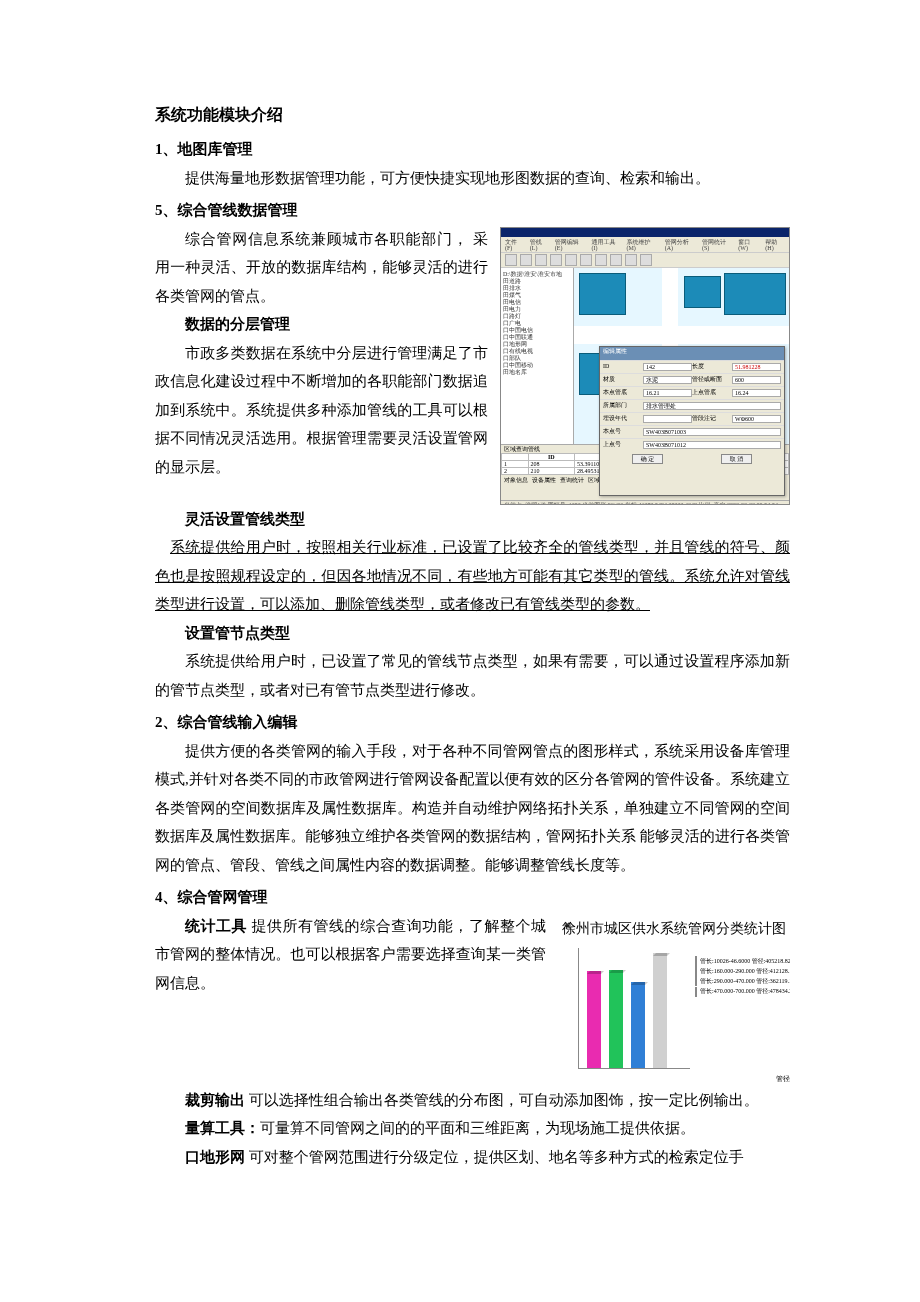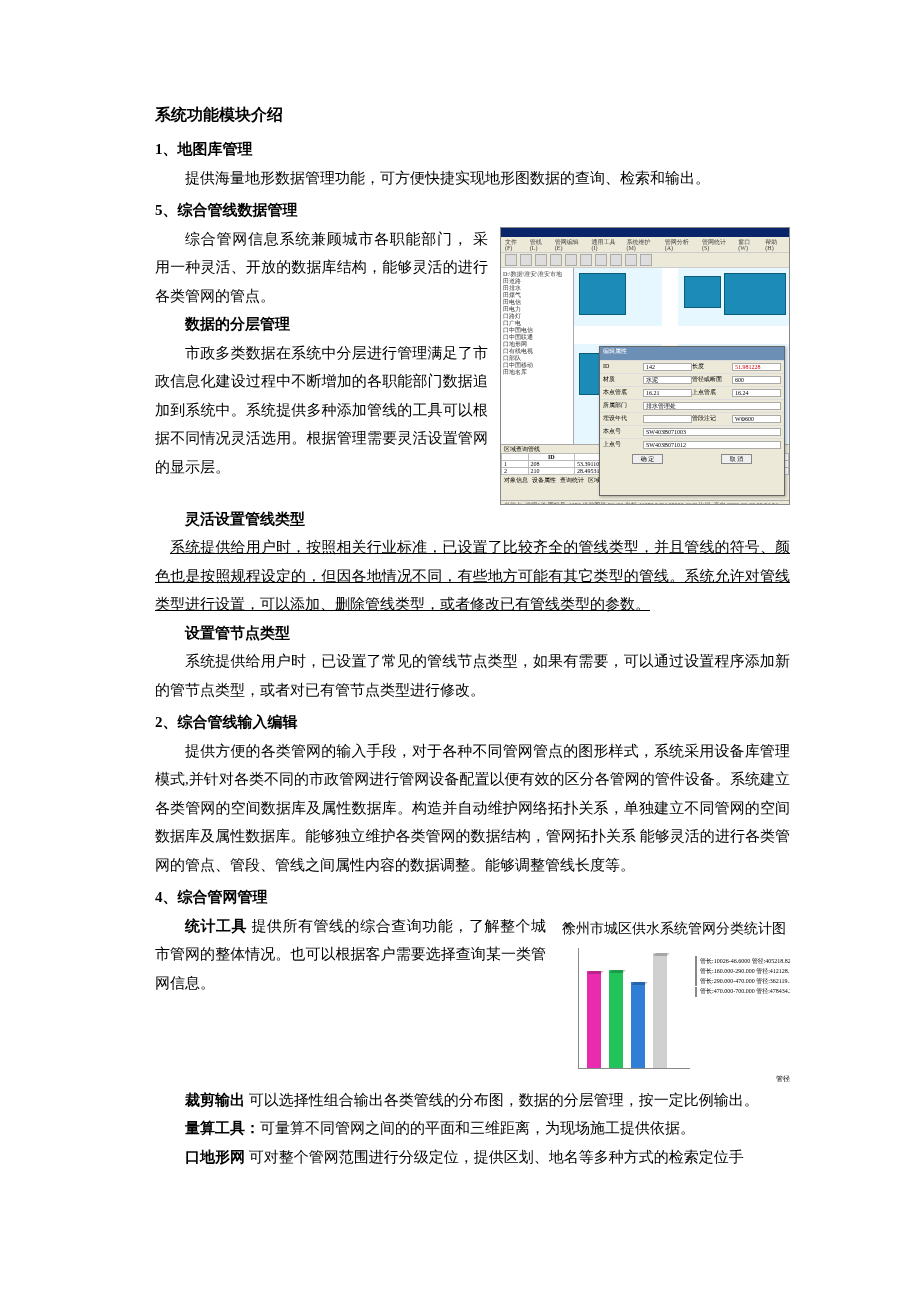--- a/index.html
+++ b/index.html
@@ -302,15 +302,15 @@
         </div>
     </div>
   </div>
 
   <div class="txt">
     <p class="para indent"><span class="inline-bold">统计工具</span><span> 提供所有管线的综合查询功能，了解整个城市管网的整体情况。也可以根据客户需要选择查询某一类管网信息。</span></p>
   </div>
 </div>
 <div class="clear"></div>
 
-<p class="para indent"><span class="inline-bold">裁剪输出</span><span> 可以选择性组合输出各类管线的分布图，数据的分层管理，按一定比例输出。</span></p>
+<p class="para indent"><span class="inline-bold">裁剪输出</span><span> 可以选择性组合输出各类管线的分布图，可自动添加图饰，按一定比例输出。</span></p>
 <p class="para indent"><span class="inline-bold">量算工具：</span><span>可量算不同管网之间的的平面和三维距离，为现场施工提供依据。</span></p>
 <p class="para indent"><span class="inline-bold">口地形网</span><span> 可对整个管网范围进行分级定位，提供区划、地名等多种方式的检索定位手</span></p>
 
 </body></html>

